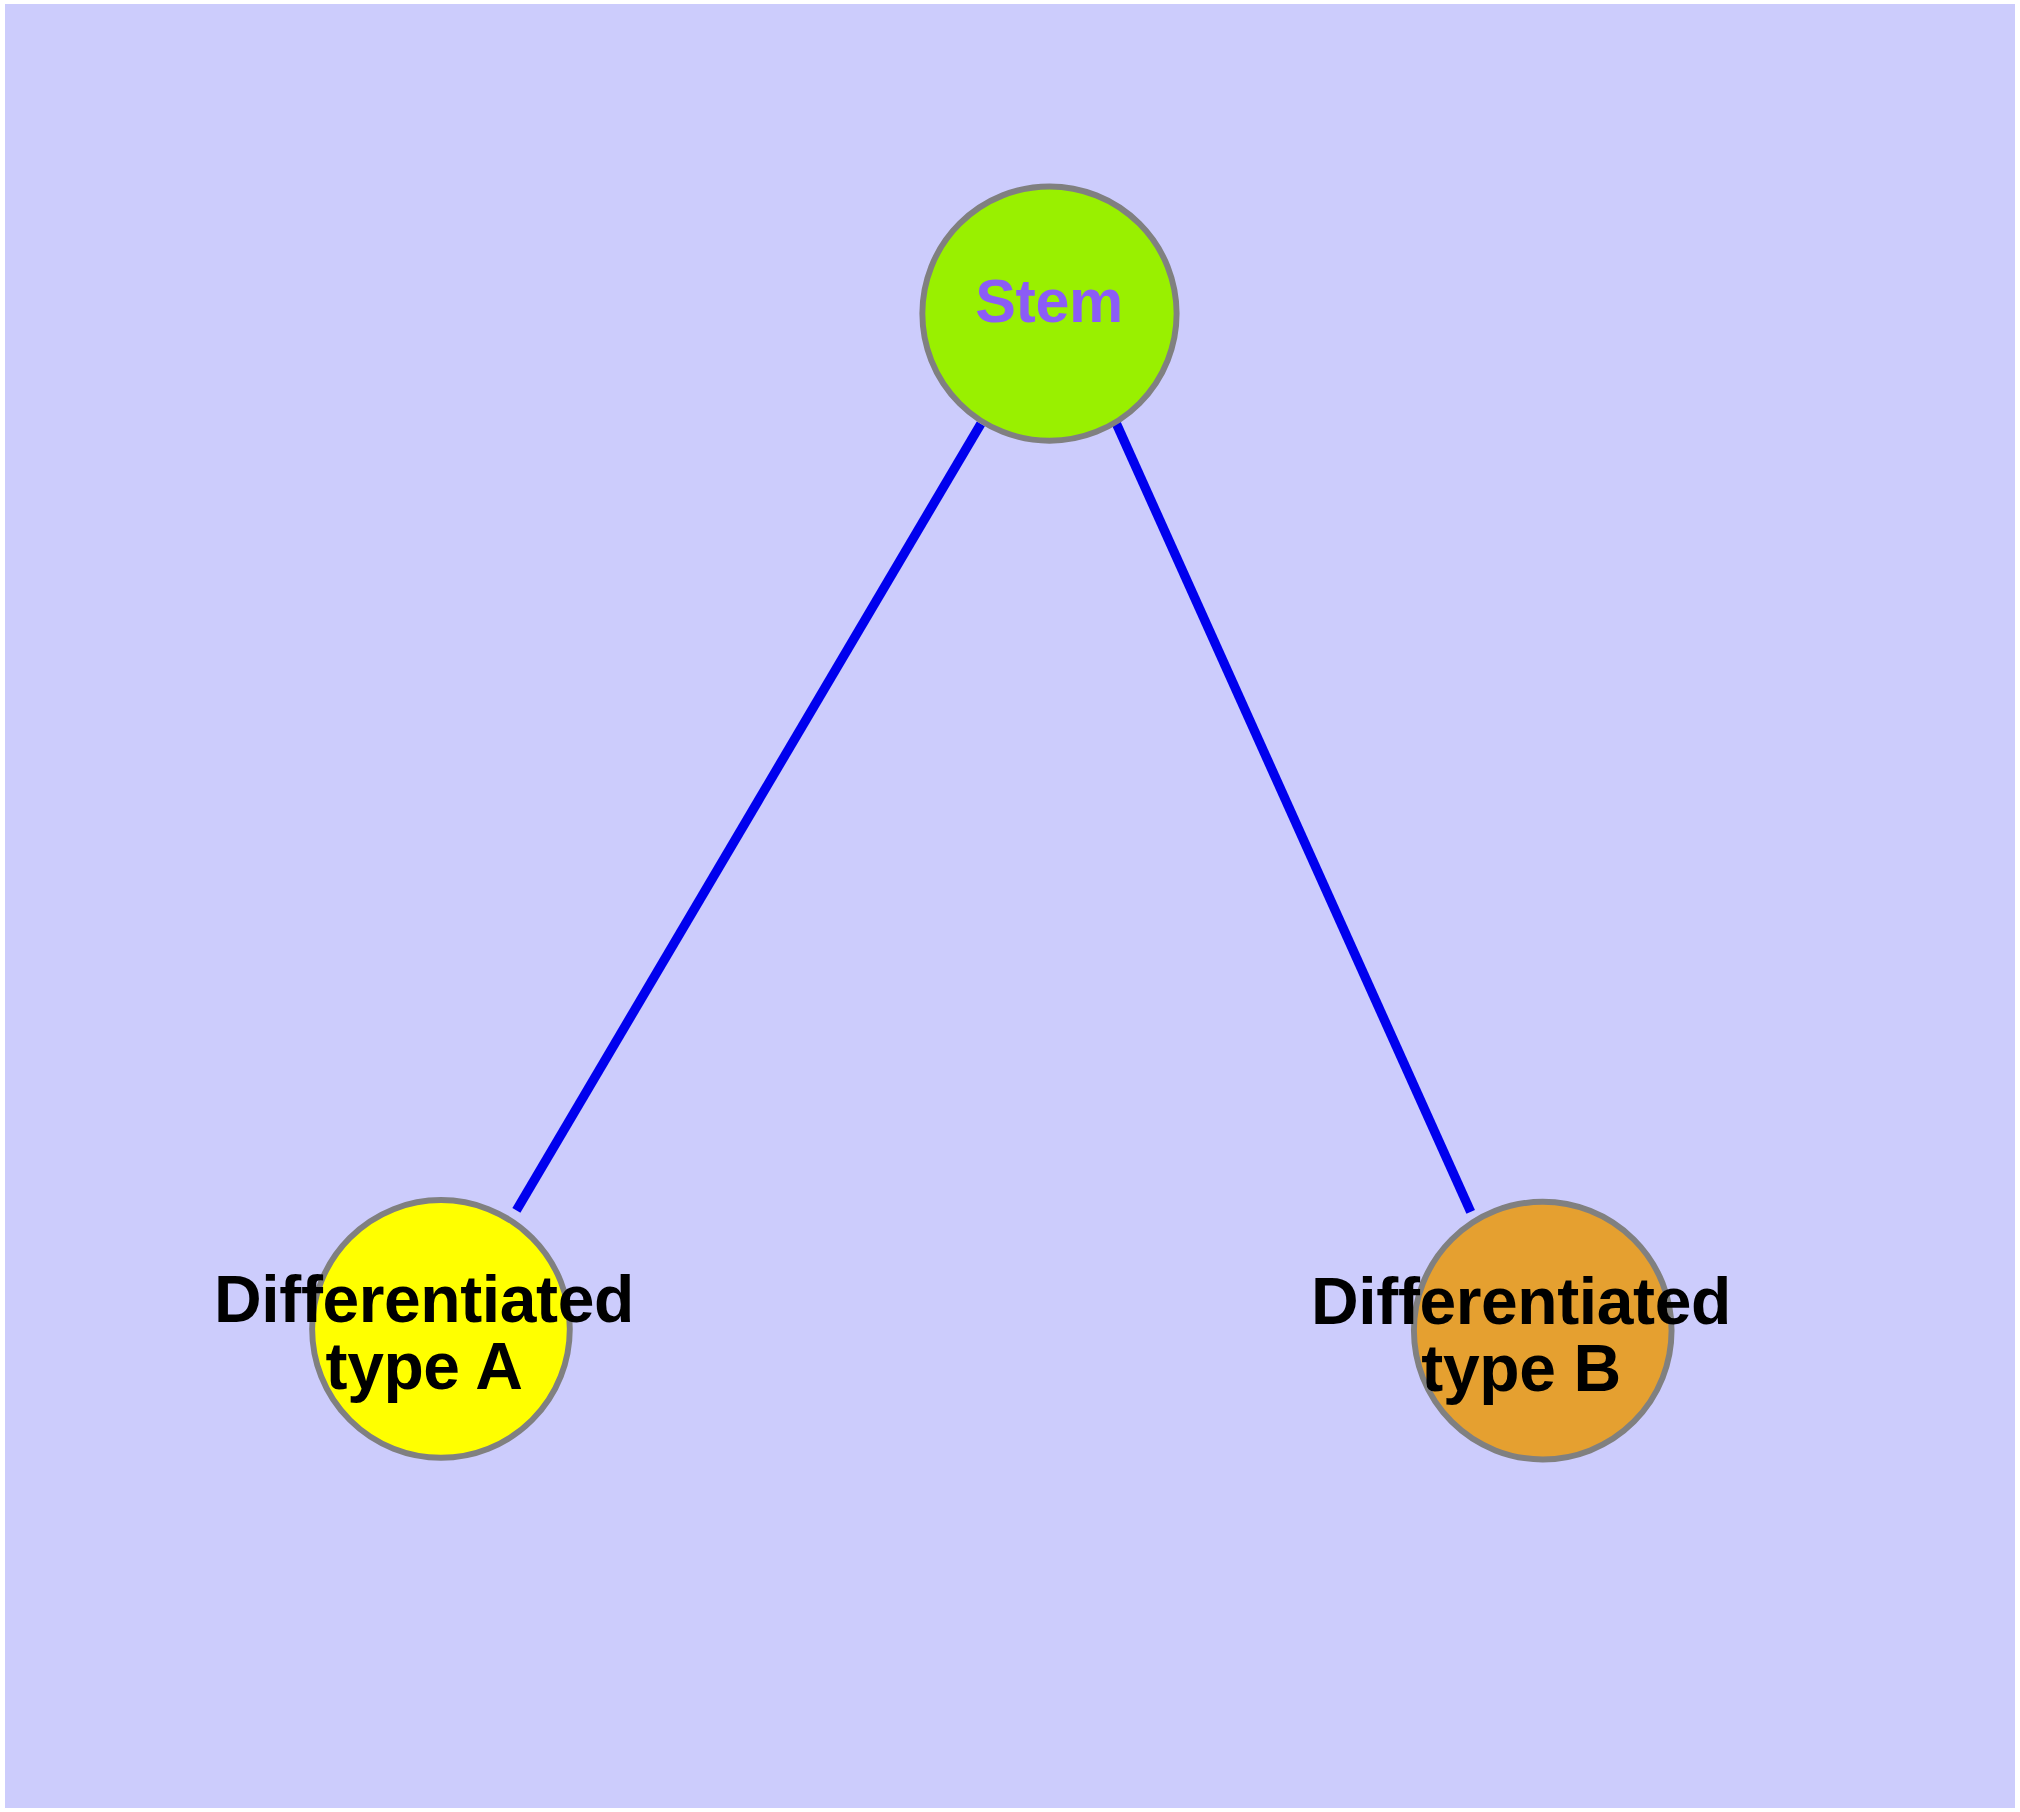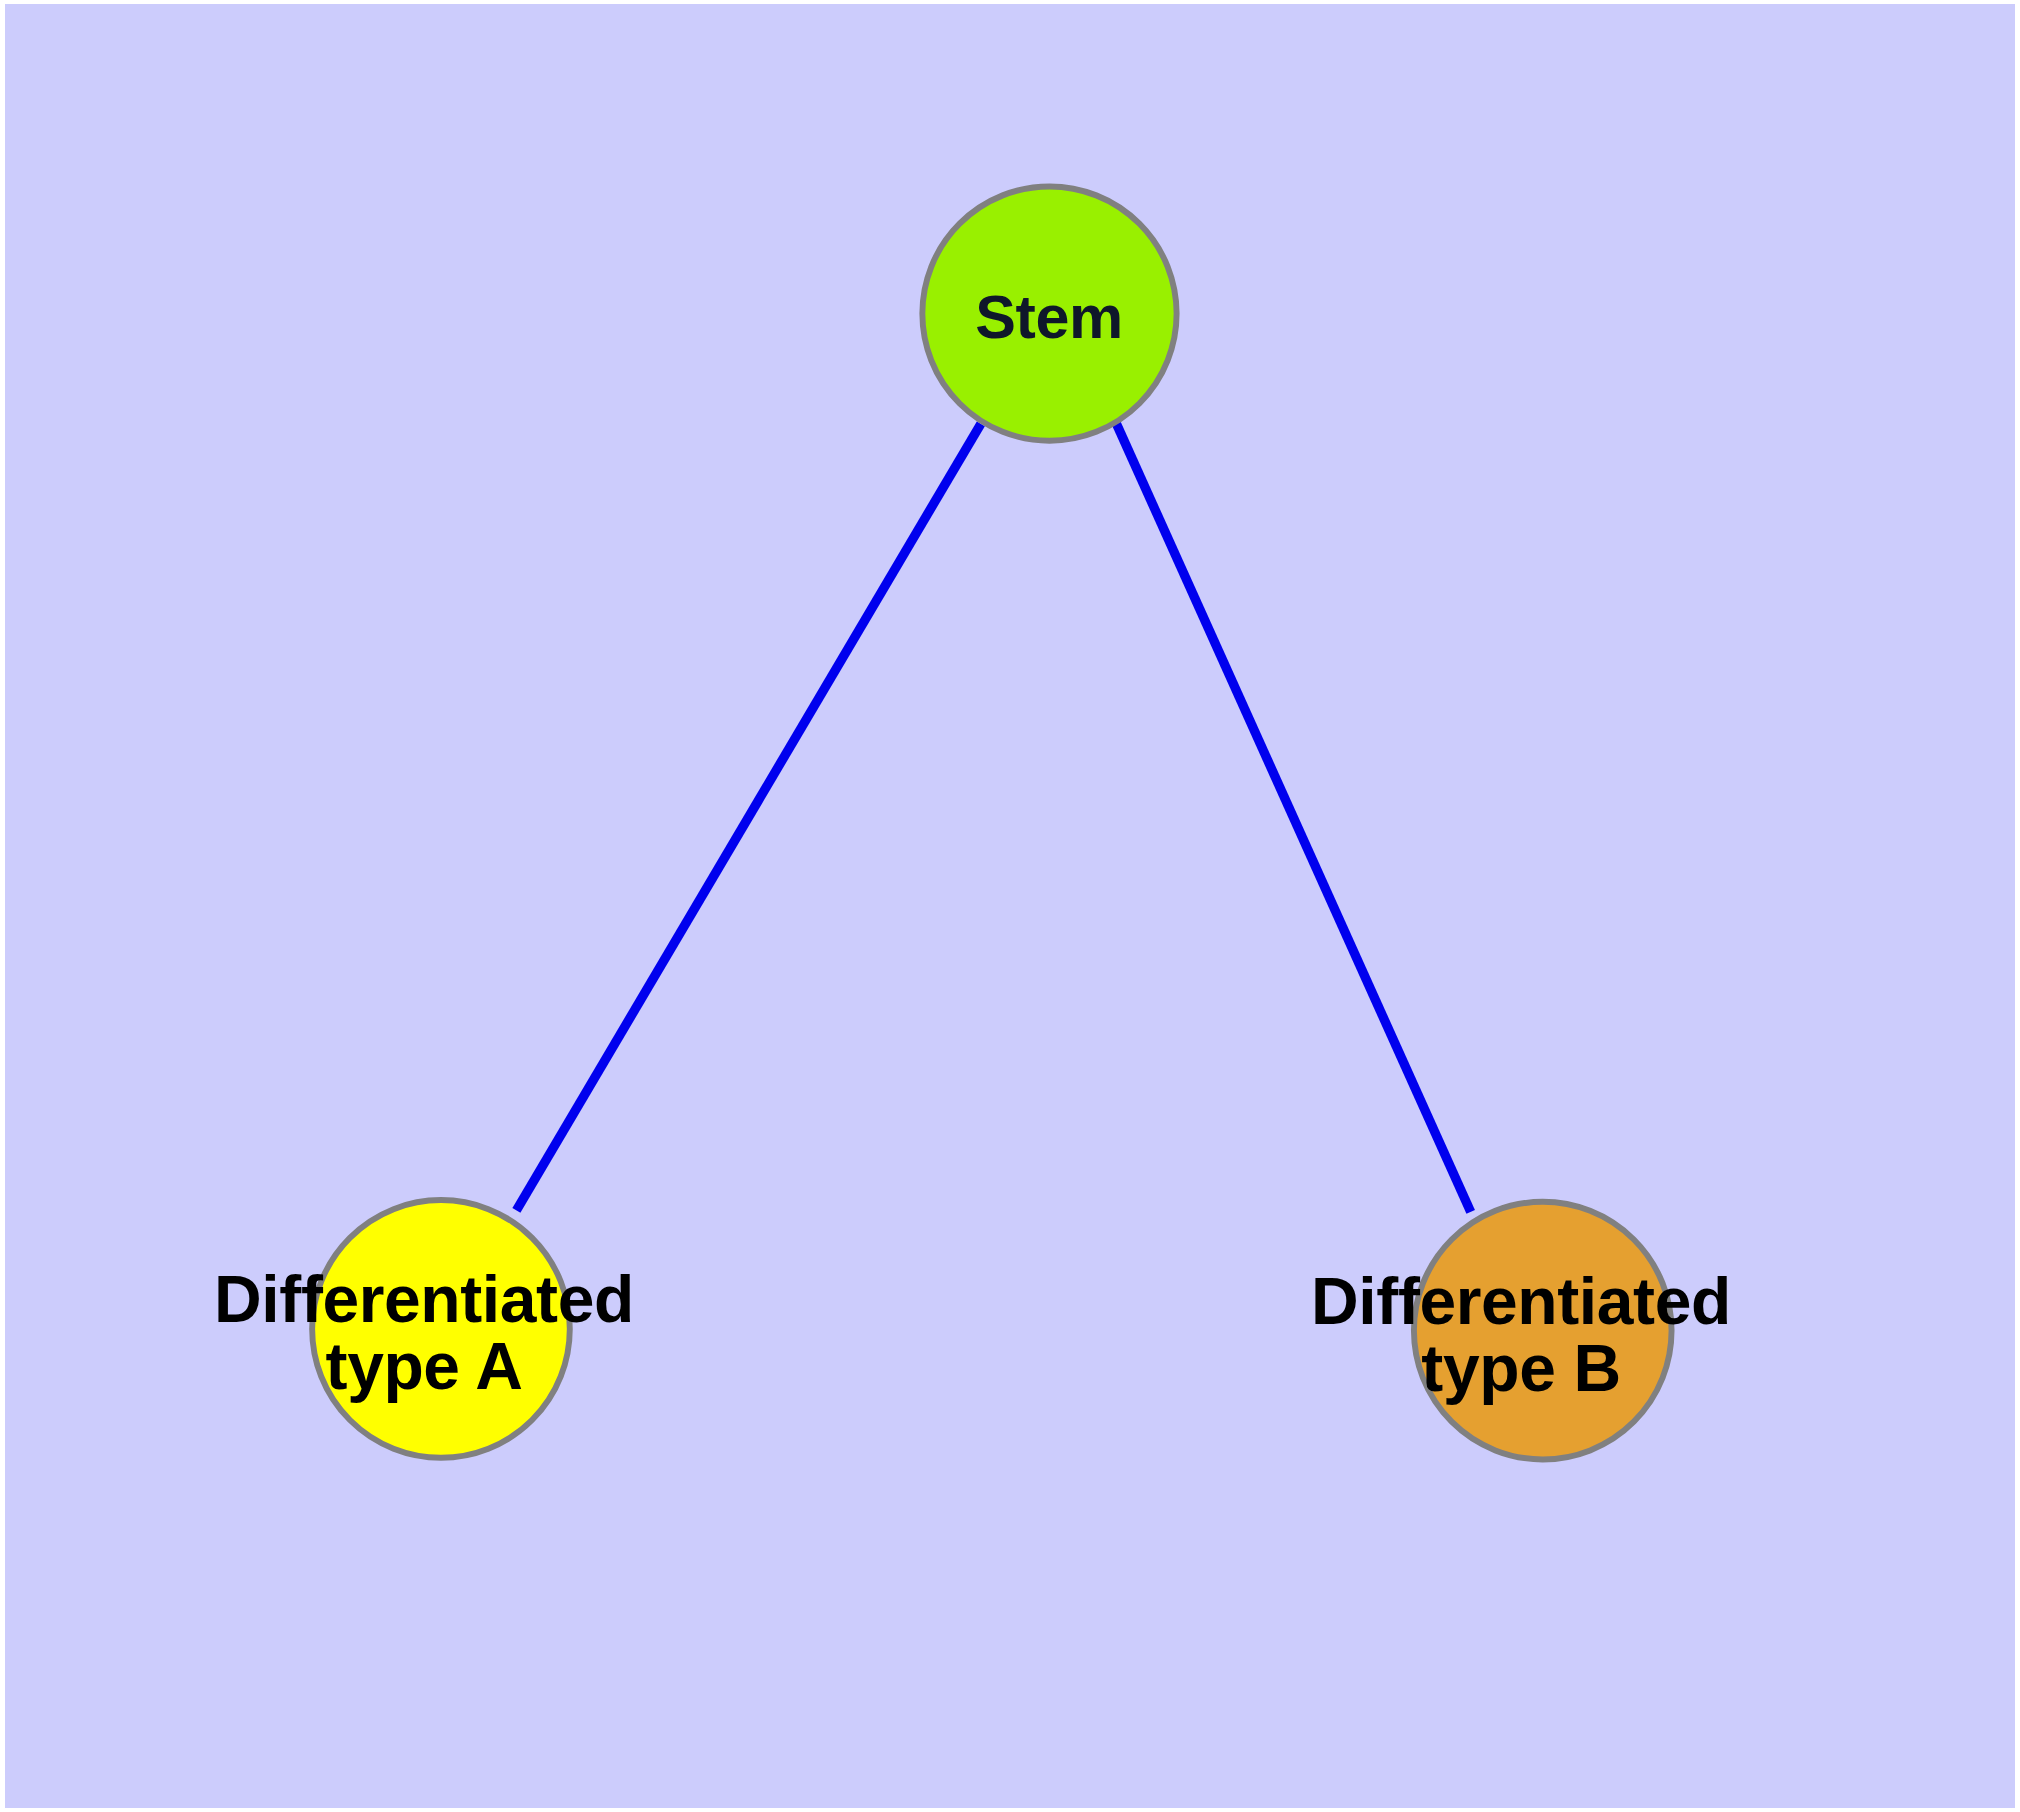--- a/index.html
+++ b/index.html
@@ -59,21 +59,21 @@
         <line x1="1317" y1="500" x2="1735" y2="1430" stroke="#0000ee" stroke-width="11" stroke-linecap="butt"></line>
       </g>
     <g id="nodes-group">
         <circle cx="1238" cy="370" r="150" fill="#99f000" stroke="#808080" stroke-width="7"></circle>
         <circle cx="520" cy="1568" r="152" fill="#ffff00" stroke="#808080" stroke-width="7"></circle>
         <circle cx="1820" cy="1570" r="152" fill="#e5a030" stroke="#808080" stroke-width="7"></circle>
       </g>
   </svg>
 
   <div id="labels-layer">
-      <div class="node-label label-stem" style="left: 1049px; top: 317px; color: #0f172a;">Stem</div>
+      <div class="node-label label-stem" style="left: 1049px; top: 301px; color: #8b5cf6;">Stem</div>
       <div class="node-label label-typea" style="left: 424px; top: 1333px; color: rgb(0, 0, 0);">Differentiated
 type A</div>
       <div class="node-label label-typeb" style="left: 1521px; top: 1335px; color: rgb(0, 0, 0);">Differentiated
 type B</div>
     </div>
 
 </div>
 
 
 </body></html>

